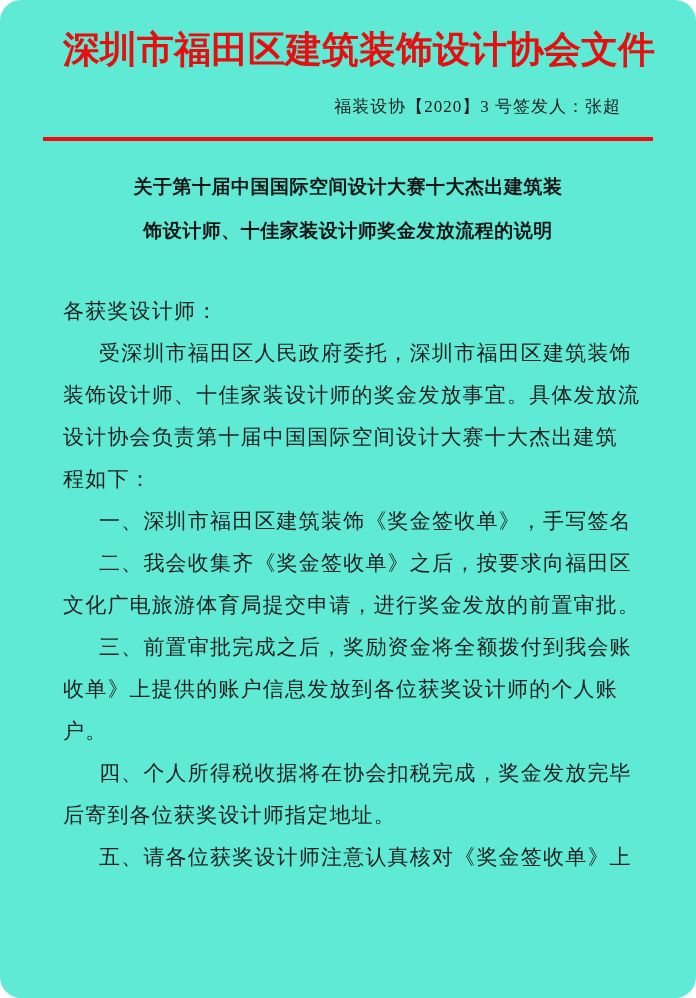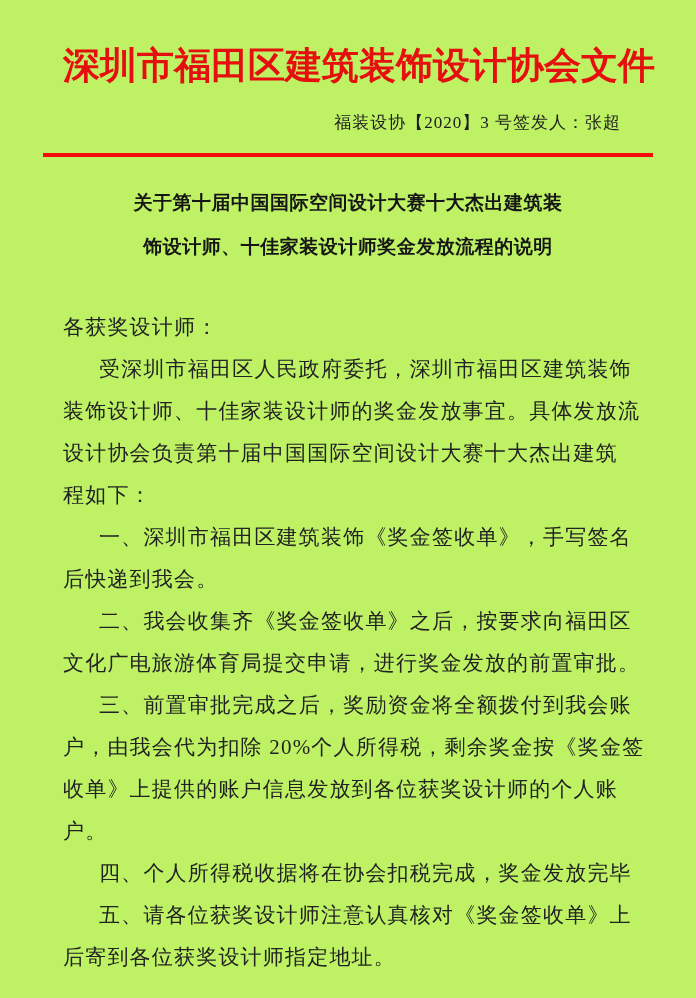--- a/index.html
+++ b/index.html
@@ -10,24 +10,25 @@
   body {
     width: 696px;
     height: 998px;
     font-family: "Liberation Serif", "DejaVu Serif", serif;
     color: #1d1d1d;
   }
   .page {
     position: relative;
     width: 696px;
     height: 998px;
-    background: #bef264;
+    background: #5eead4;
     box-sizing: border-box;
-    padding: 16px 63px;
+    padding: 0 63px;
     overflow: hidden;
+    border-radius: 21px;
   }
   .org-header {
     margin-top: 26px;
     font-size: 37px;
     font-weight: bold;
     color: #e60f0f;
     text-align: center;
     line-height: 1.3;
     white-space: nowrap;
     letter-spacing: 0;
@@ -91,25 +92,23 @@
     <div class="title-line">饰设计师、十佳家装设计师奖金发放流程的说明</div>
   </div>
 
   <div class="body-text">
     <div class="body-line">各获奖设计师：</div>
     <div class="body-line indent">受深圳市福田区人民政府委托，深圳市福田区建筑装饰</div>
     <div class="body-line">装饰设计师、十佳家装设计师的奖金发放事宜。具体发放流</div>
     <div class="body-line">设计协会负责第十届中国国际空间设计大赛十大杰出建筑</div>
     <div class="body-line">程如下：</div>
     <div class="body-line indent">一、深圳市福田区建筑装饰《奖金签收单》，手写签名</div>
-    <div class="body-line">后快递到我会。</div>
     <div class="body-line indent">二、我会收集齐《奖金签收单》之后，按要求向福田区</div>
     <div class="body-line">文化广电旅游体育局提交申请，进行奖金发放的前置审批。</div>
     <div class="body-line indent">三、前置审批完成之后，奖励资金将全额拨付到我会账</div>
-    <div class="body-line">户，由我会代为扣除 20%个人所得税，剩余奖金按《奖金签</div>
     <div class="body-line">收单》上提供的账户信息发放到各位获奖设计师的个人账</div>
     <div class="body-line">户。</div>
     <div class="body-line indent">四、个人所得税收据将在协会扣税完成，奖金发放完毕</div>
+    <div class="body-line">后寄到各位获奖设计师指定地址。</div>
     <div class="body-line indent">五、请各位获奖设计师注意认真核对《奖金签收单》上</div>
-    <div class="body-line">后寄到各位获奖设计师指定地址。</div>
   </div>
 
 </div>
 
 </body></html>

